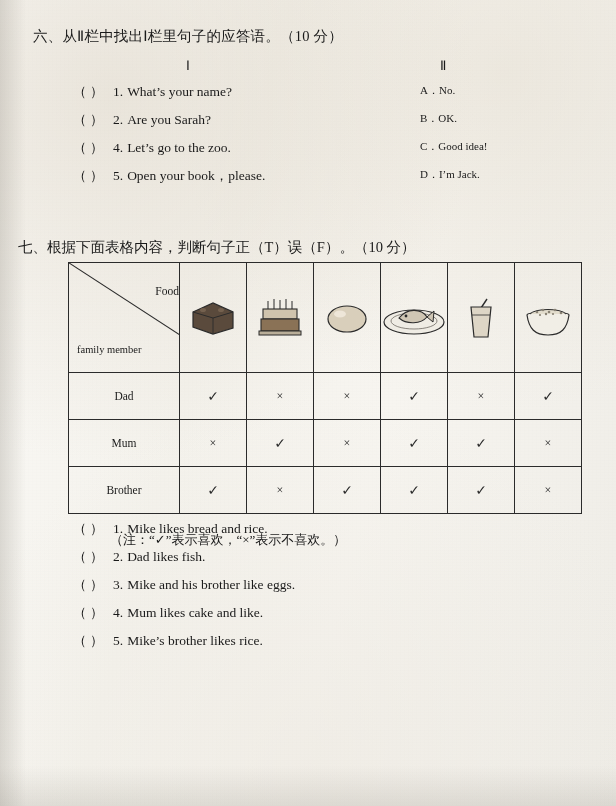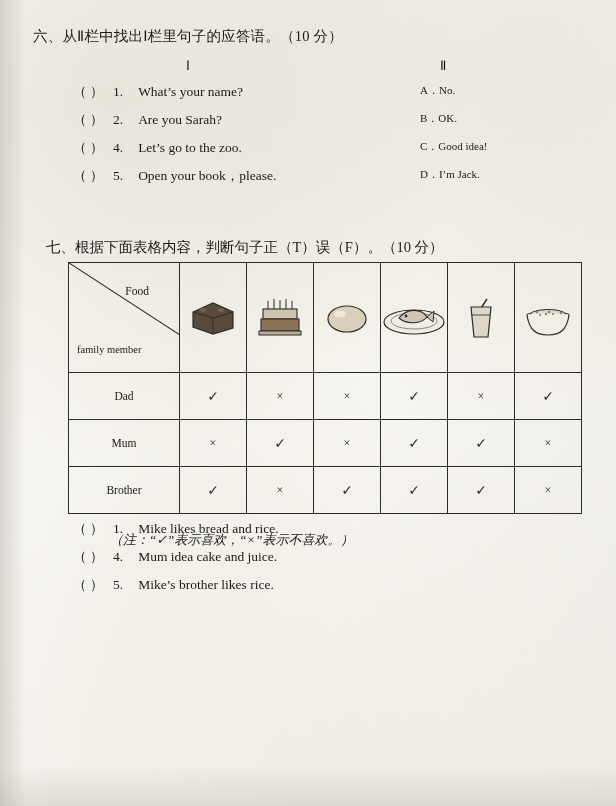--- a/index.html
+++ b/index.html
@@ -70,37 +70,37 @@
     left: 73px; top: 83px;
     width: 300px;
   }
   .q-row {
     height: 28px;
     font-size: 13.5px;
     white-space: nowrap;
   }
   .q-paren { display: inline-block; width: 40px; }
   .q-num { display: inline-block; }
-  .q-text { margin-left: 15px; }
+  .q-text { margin-left: 4px; }
 
   .a-list {
     position: absolute;
     left: 420px; top: 83px;
     width: 180px;
   }
   .a-row {
     height: 28px;
     font-size: 11px;
     white-space: nowrap;
   }
 
   
   .sec7-title {
     position: absolute;
-    left: 46px; top: 238px;
+    left: 18px; top: 238px;
     font-size: 14.5px;
     white-space: nowrap;
   }
 
   .table-wrap {
     position: absolute;
     left: 68px; top: 262px;
     width: 514px;
     height: 252px;
   }
@@ -132,21 +132,21 @@
     position: absolute;
     left: -2px; top: -2px;
     width: 160%;
     height: 1px;
     background: #2b2b2b;
     transform-origin: 0 0;
     transform: rotate(33deg);
   }
   .corner-cell .lbl-food {
     position: absolute;
-    right: 30px; top: 22px;
+    right: 0; top: 22px;
     font-size: 11.5px;
   }
   .corner-cell .lbl-fam {
     position: absolute;
     left: 8px; bottom: 17px;
     font-size: 10.5px;
   }
   .row-head { font-size: 11.5px; }
   .mark { font-size: 13px; color: #2b2b2b; }
   .mark.check { font-size: 14px; }
@@ -159,21 +159,20 @@
     align-items: center;
     justify-content: center;
     height: 100%;
   }
 
   .note {
     position: absolute;
     left: 110px; top: 531px;
     font-size: 13px;
     white-space: nowrap;
-    font-style: italic;
   }
   .tf-list {
     position: absolute;
     left: 73px; top: 520px;
     width: 400px;
   }
   .tf-row {
     height: 28px;
     font-size: 13.5px;
     white-space: nowrap;
@@ -333,20 +332,26 @@
       </table>
   </div>
 
   <div class="note">（注：“✓”表示喜欢，“×”表示不喜欢。）</div>
 
   <div class="tf-list">
     <div class="tf-row">
       <span class="q-paren">（     ）</span><span class="q-num">1.</span><span class="q-text">Mike likes bread and rice.</span>
     </div>
     <div class="tf-row">
-      <span class="q-paren">（     ）</span><span class="q-num">4.</span><span class="q-text">Mum idea cake and juice.</span>
+      <span class="q-paren">（     ）</span><span class="q-num">2.</span><span class="q-text">Dad likes fish.</span>
+    </div>
+    <div class="tf-row">
+      <span class="q-paren">（     ）</span><span class="q-num">3.</span><span class="q-text">Mike and his brother like eggs.</span>
+    </div>
+    <div class="tf-row">
+      <span class="q-paren">（     ）</span><span class="q-num">4.</span><span class="q-text">Mum likes cake and like.</span>
     </div>
     <div class="tf-row">
       <span class="q-paren">（     ）</span><span class="q-num">5.</span><span class="q-text">Mike’s brother likes rice.</span>
     </div>
   </div>
 
 </div>
 
 </body></html>

